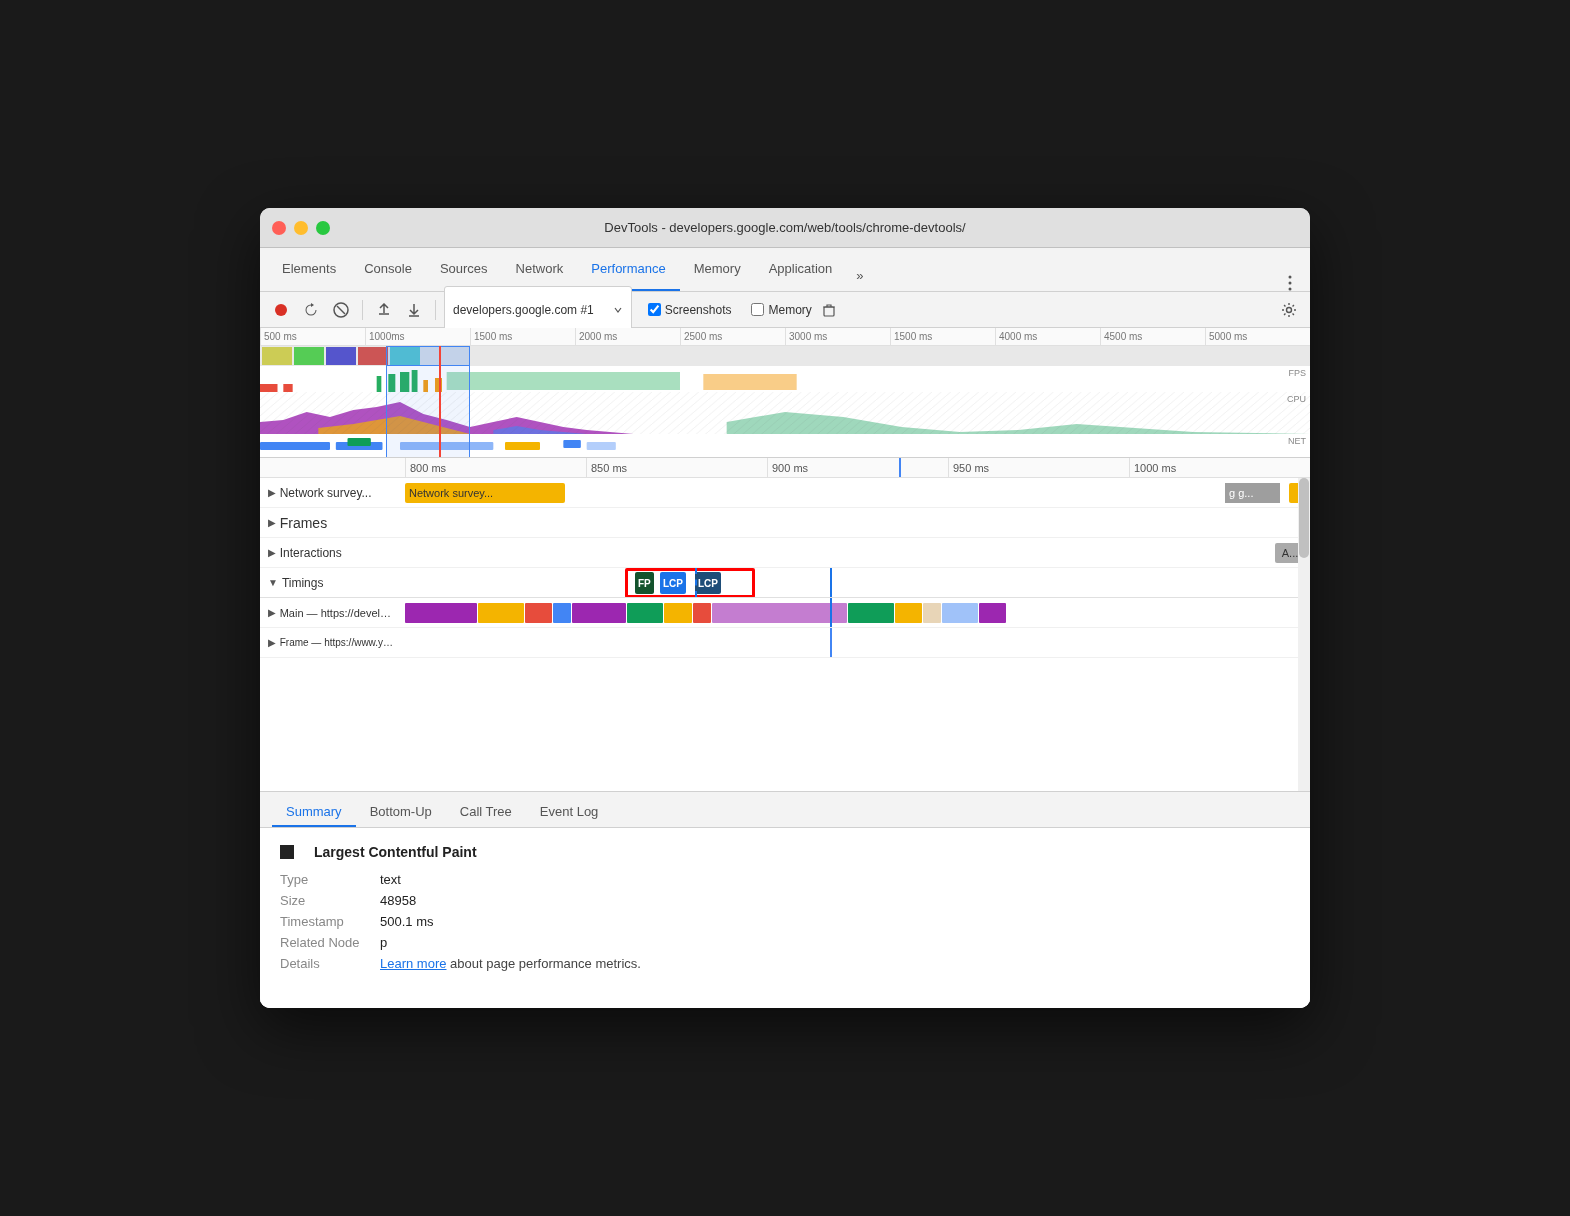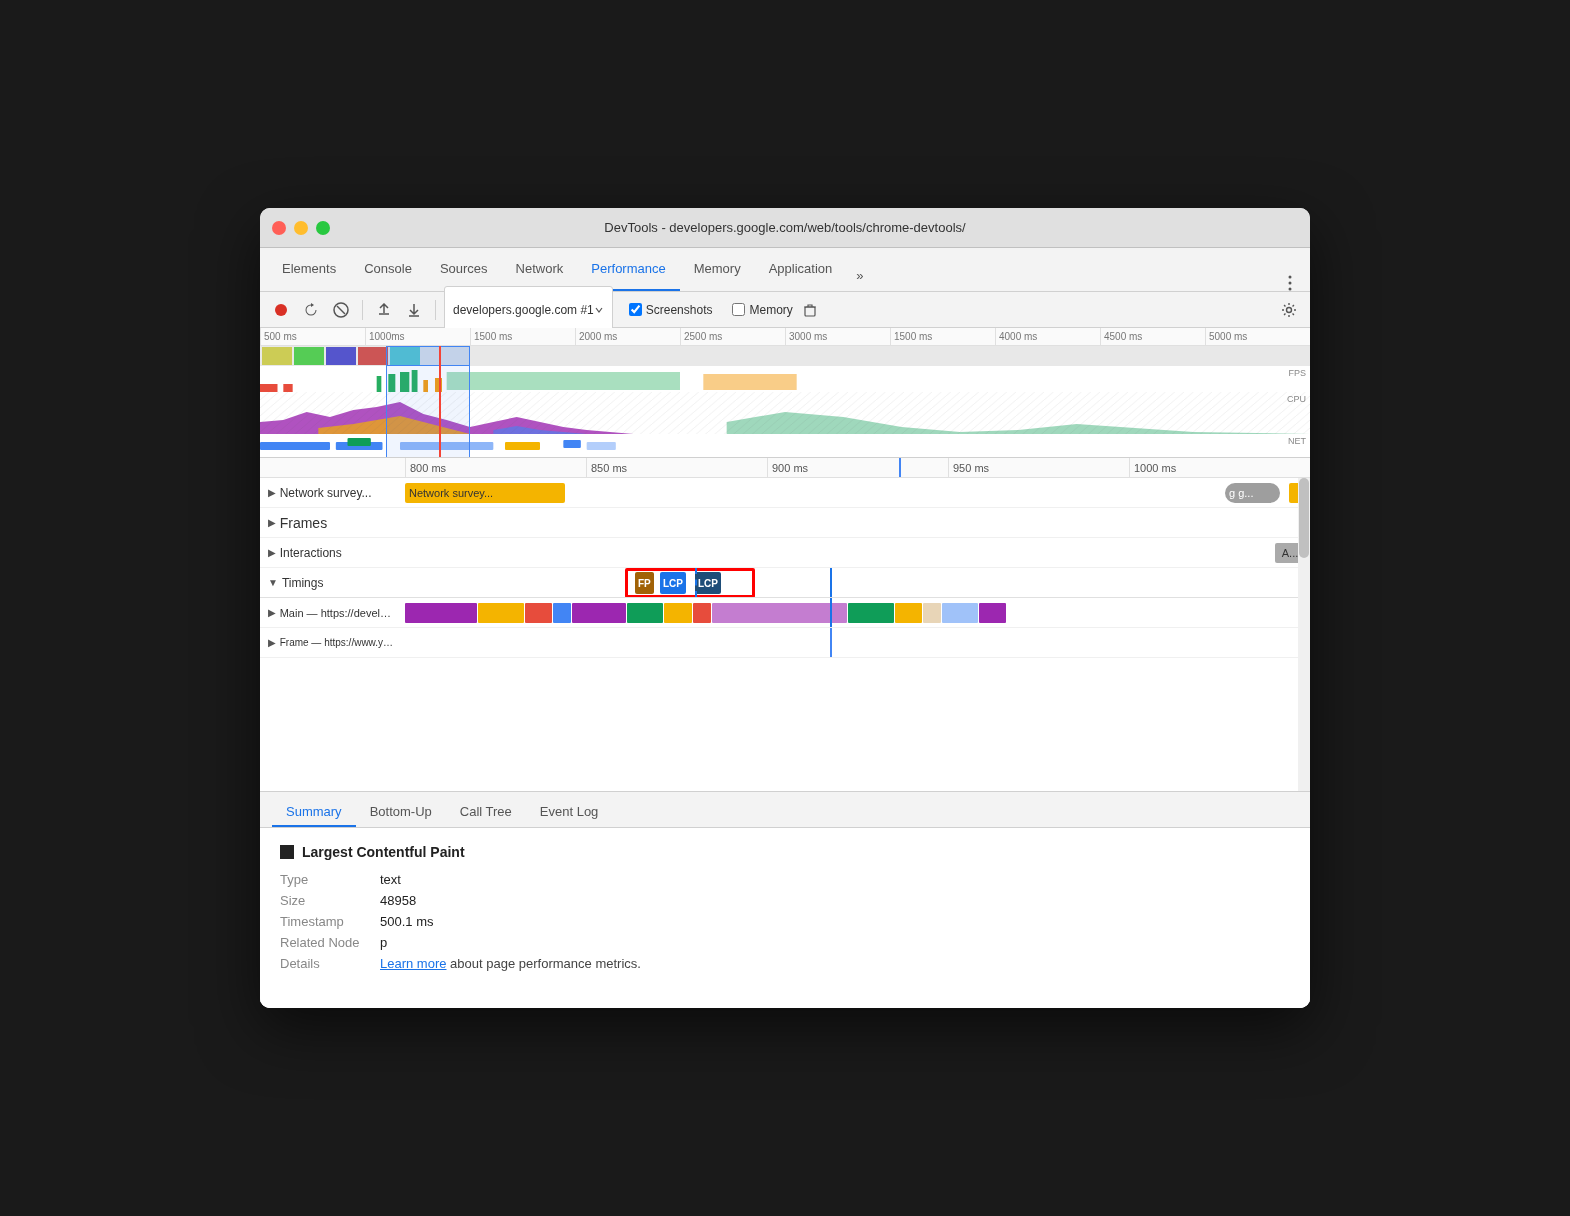--- a/index.html
+++ b/index.html
@@ -120,21 +120,21 @@
     }
     .url-selector {
       background: white;
       border: 1px solid #d0d0d0;
       border-radius: 3px;
       padding: 16px 8px;
       font-size: 12px;
       color: #333;
       display: flex;
       align-items: center;
-      gap: 0;
+      gap: 19px;
       cursor: pointer;
       min-width: 160px;
     }
     .checkbox-label {
       display: flex;
       align-items: center;
       gap: 4px;
       font-size: 12px;
       color: #333;
       cursor: pointer;
@@ -272,21 +272,21 @@
       white-space: nowrap;
       overflow: hidden;
       width: 160px;
     }
     .bar-gg {
       position: absolute;
       right: 30px;
       top: 5px;
       height: 20px;
       background: #9e9e9e;
-      border-radius: 10px;
+      border-radius: 0;
       font-size: 11px;
       color: #fff;
       padding: 0 4px;
       display: flex;
       align-items: center;
       width: 55px;
     }
     .bar-gold-small {
       position: absolute;
       right: 5px;
@@ -322,21 +322,21 @@
       display: flex;
       align-items: center;
       justify-content: center;
     }
     
     .timings-fp {
       position: absolute;
       left: 230px;
       top: 4px;
       height: 22px;
-      background: #a16207;
+      background: #14532d;
       border-radius: 2px;
       font-size: 10px;
       color: white;
       padding: 0 3px;
       display: flex;
       align-items: center;
       font-weight: bold;
       z-index: 2;
     }
     .timings-lcp-blue {
@@ -439,21 +439,21 @@
     }
     
     .summary-panel {
       padding: 16px 20px;
       background: #fff;
       min-height: 180px;
     }
     .summary-title {
       display: flex;
       align-items: center;
-      gap: 8px;
+      gap: 20px;
       font-size: 14px;
       font-weight: 600;
       color: #222;
       margin-bottom: 12px;
     }
     .summary-color-box {
       width: 14px;
       height: 14px;
       background: #222;
       flex-shrink: 0;

